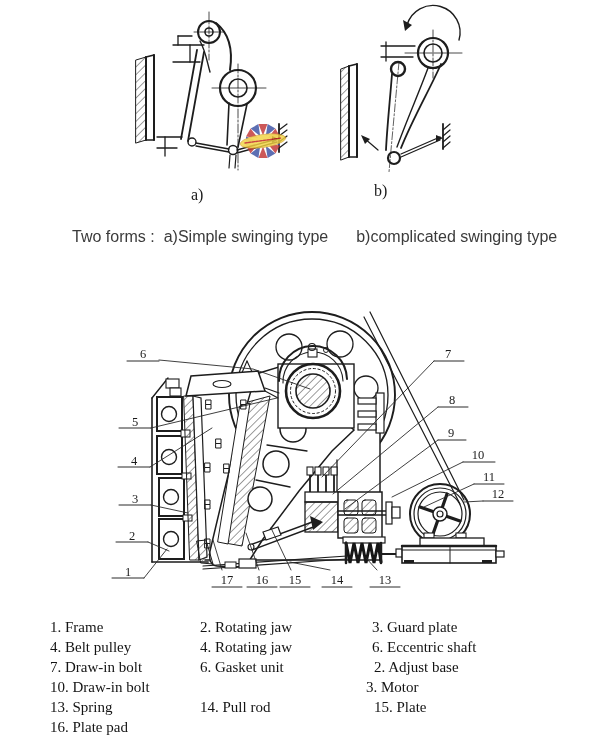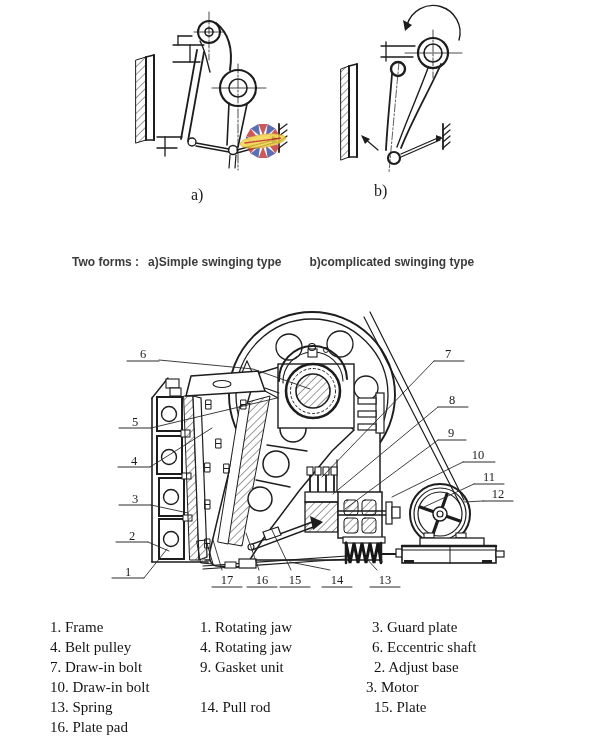--- a/index.html
+++ b/index.html
@@ -1,20 +1,20 @@
 <!DOCTYPE html>
 <html><head>
 <meta charset="utf-8">
 <style>
   html,body{margin:0;padding:0;background:#fff;}
   .page{position:relative;width:601px;height:756px;background:#fff;overflow:hidden;
         font-family:"Liberation Serif", serif;}
   .page svg{position:absolute;left:0;top:0;}
-  .caption{position:absolute;left:72px;top:255px;width:520px;
-           font-family:"Liberation Sans", sans-serif;font-size:12px;color:#3b3b3b;white-space:nowrap;font-weight:bold;}
+  .caption{position:absolute;left:72px;top:228px;width:520px;
+           font-family:"Liberation Sans", sans-serif;font-size:16px;color:#3b3b3b;white-space:nowrap;}
   .caption .seg-a{margin-left:9px;}
   .caption .seg-b{margin-left:28px;}
   .plist{position:absolute;left:0;top:8px;width:601px;height:756px;}
   .pitem{position:absolute;font-family:"Liberation Serif", serif;font-size:15px;color:#141414;white-space:nowrap;}
   .callout{font-family:"Liberation Serif", serif;font-size:12.5px;fill:#1b1b1b;}
   .ablabel{font-family:"Liberation Serif", serif;font-size:16px;fill:#1b1b1b;}
 </style>
 </head>
 <body>
 
@@ -385,27 +385,27 @@
     </g>
   </g>
 </svg>
 
 <div class="caption">
   <span>Two forms :</span><span class="seg-a">a)Simple swinging type</span><span class="seg-b">b)complicated swinging type</span>
 </div>
 
 <div class="plist">
   <span class="pitem" style="left:50px;top:611px">1. Frame</span>
-  <span class="pitem" style="left:200px;top:611px">1. Rotating jaw</span>
+  <span class="pitem" style="left:200px;top:611px">2. Rotating jaw</span>
   <span class="pitem" style="left:372px;top:611px">3. Guard plate</span>
   <span class="pitem" style="left:50px;top:631px">4. Belt pulley</span>
   <span class="pitem" style="left:200px;top:631px">4. Rotating jaw</span>
   <span class="pitem" style="left:372px;top:631px">6. Eccentric shaft</span>
   <span class="pitem" style="left:50px;top:651px">7. Draw-in bolt</span>
-  <span class="pitem" style="left:200px;top:651px">9. Gasket unit</span>
+  <span class="pitem" style="left:200px;top:651px">6. Gasket unit</span>
   <span class="pitem" style="left:374px;top:651px">2. Adjust base</span>
   <span class="pitem" style="left:50px;top:671px">10. Draw-in bolt</span>
   <span class="pitem" style="left:366px;top:671px">3. Motor</span>
   <span class="pitem" style="left:50px;top:691px">13. Spring</span>
   <span class="pitem" style="left:200px;top:691px">14. Pull rod</span>
   <span class="pitem" style="left:374px;top:691px">15. Plate</span>
   <span class="pitem" style="left:50px;top:711px">16. Plate pad</span>
 </div>
 
 </div>

